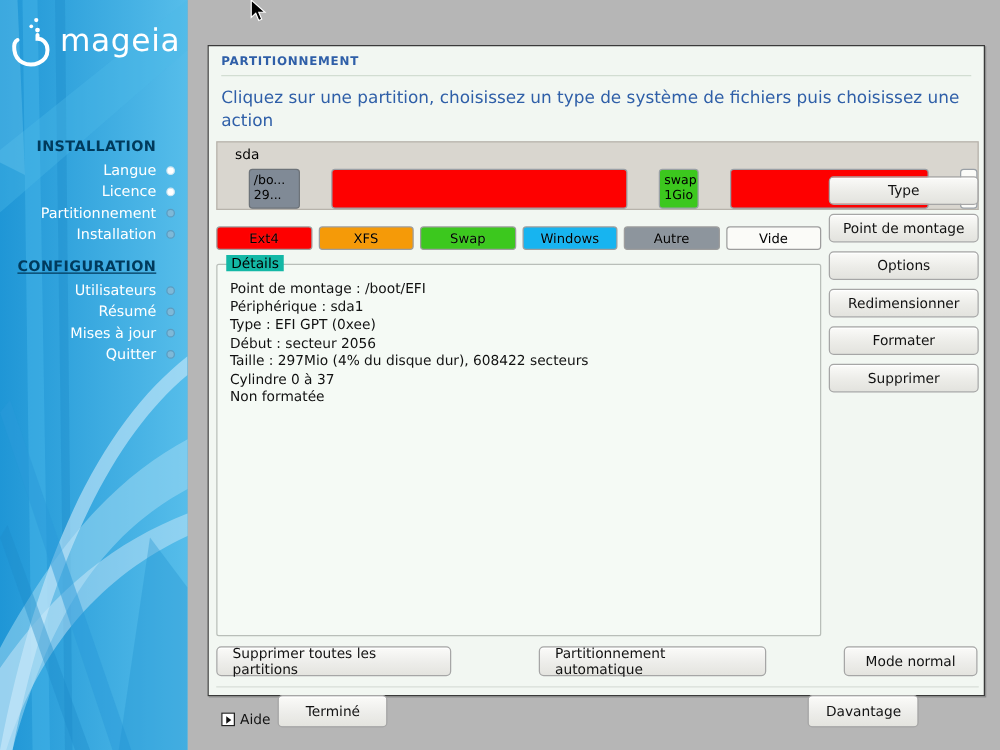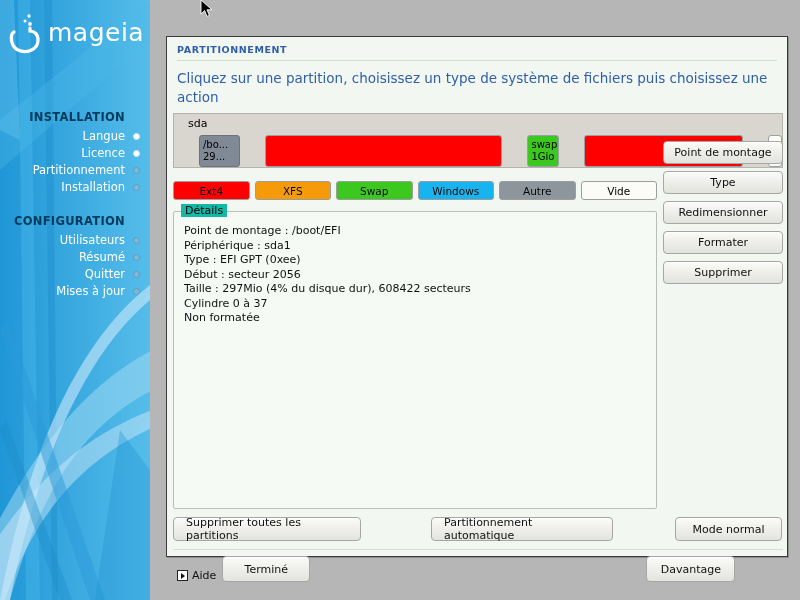--- a/index.html
+++ b/index.html
@@ -43,21 +43,21 @@
     text-align: right;
   }
   .nav-head {
     color: #003a5c;
     font-weight: bold;
     font-size: 11.5px;
     letter-spacing: 0.3px;
     padding-right: 25px;
     margin-bottom: 4px;
   }
-  .nav-head.second { margin-top: 18px; }
+  .nav-head.second { margin-top: 10px; text-decoration: underline; }
   .nav-item {
     position: relative;
     color: #ffffff;
     font-size: 11.5px;
     padding-right: 25px;
     line-height: 17px;
     height: 17px;
   }
   .nav-item .dot {
     position: absolute; right: 10px; top: 5px;
@@ -311,25 +311,25 @@
       <div class="nav-head second">CONFIGURATION</div>
       <div class="nav-item">
         <span>Utilisateurs</span>
         <span class="dot"></span>
       </div>
       <div class="nav-item">
         <span>Résumé</span>
         <span class="dot"></span>
       </div>
       <div class="nav-item">
+        <span>Mises à jour</span>
+        <span class="dot"></span>
+      </div>
+      <div class="nav-item">
         <span>Quitter</span>
-        <span class="dot"></span>
-      </div>
-      <div class="nav-item">
-        <span>Mises à jour</span>
         <span class="dot"></span>
       </div>
     </div>
   </div>
 
   <div id="dialog">
 
     <div id="dlg-title">PARTITIONNEMENT</div>
     <div id="dlg-rule"></div>
     <div id="dlg-instr">Cliquez sur une partition, choisissez un type de système de fichiers puis choisissez une action</div>
@@ -367,22 +367,23 @@
       </div>
       <div class="leg" style="background:#8d959d;">
         <span>Autre</span>
       </div>
       <div class="leg" style="background:#fbfbf8;">
         <span>Vide</span>
       </div>
     </div>
 
     <div id="actions">
+      <div class="abtn">Type</div>
       <div class="abtn">Point de montage</div>
-      <div class="abtn">Type</div>
+      <div class="abtn">Options</div>
       <div class="abtn">Redimensionner</div>
       <div class="abtn">Formater</div>
       <div class="abtn">Supprimer</div>
     </div>
 
     <div id="details">
       <div id="details-legend">Détails</div>
       <div id="details-body">
         <div>Point de montage : /boot/EFI</div>
         <div>Périphérique : sda1</div>

